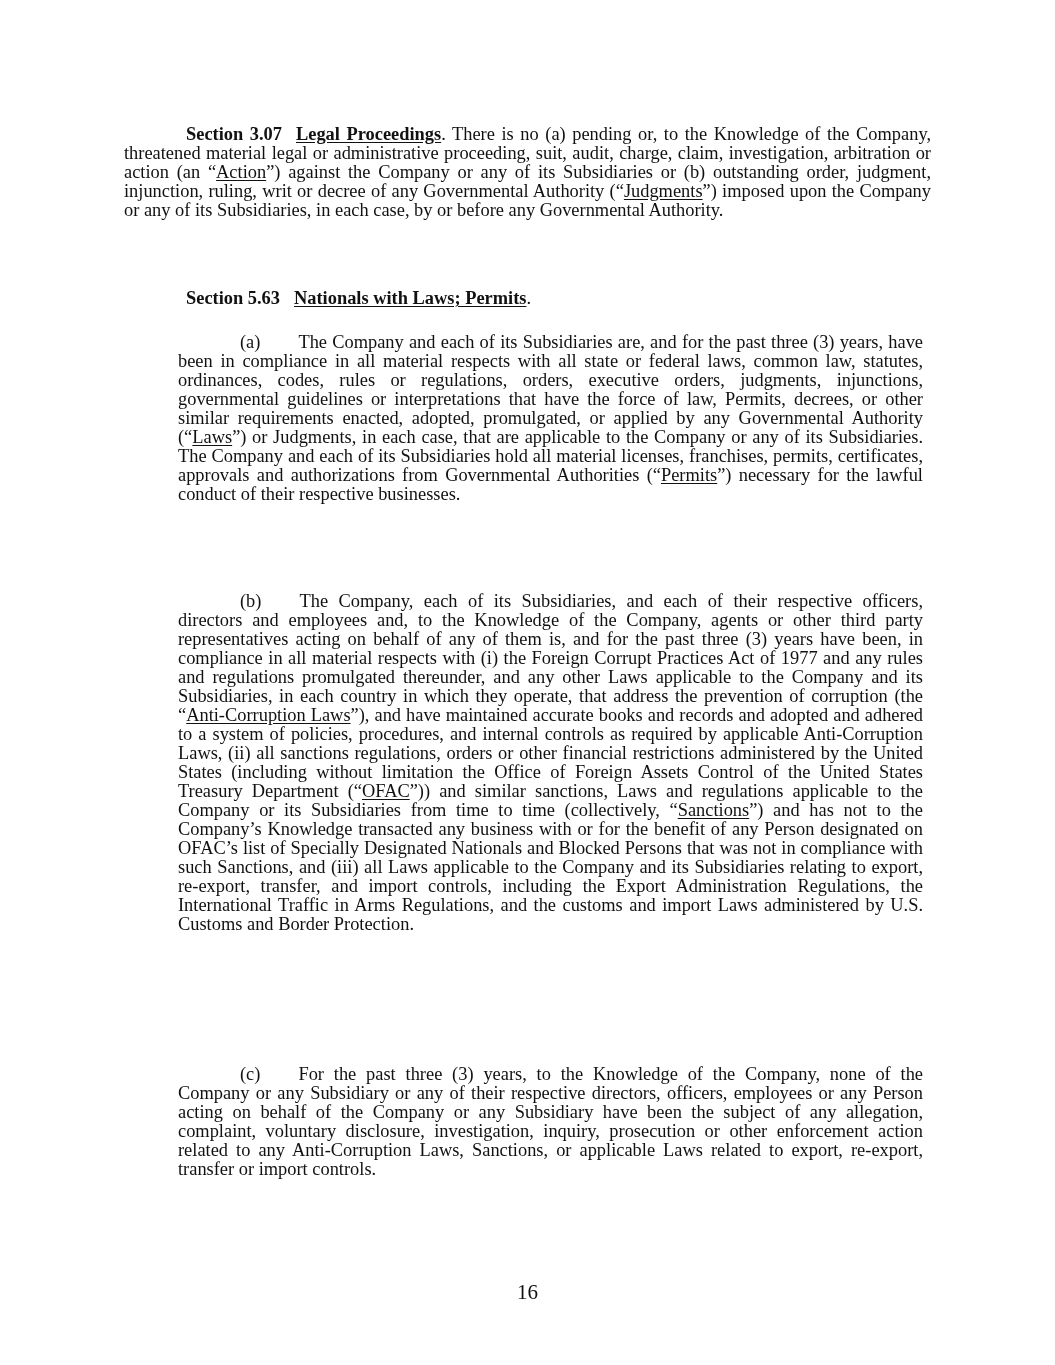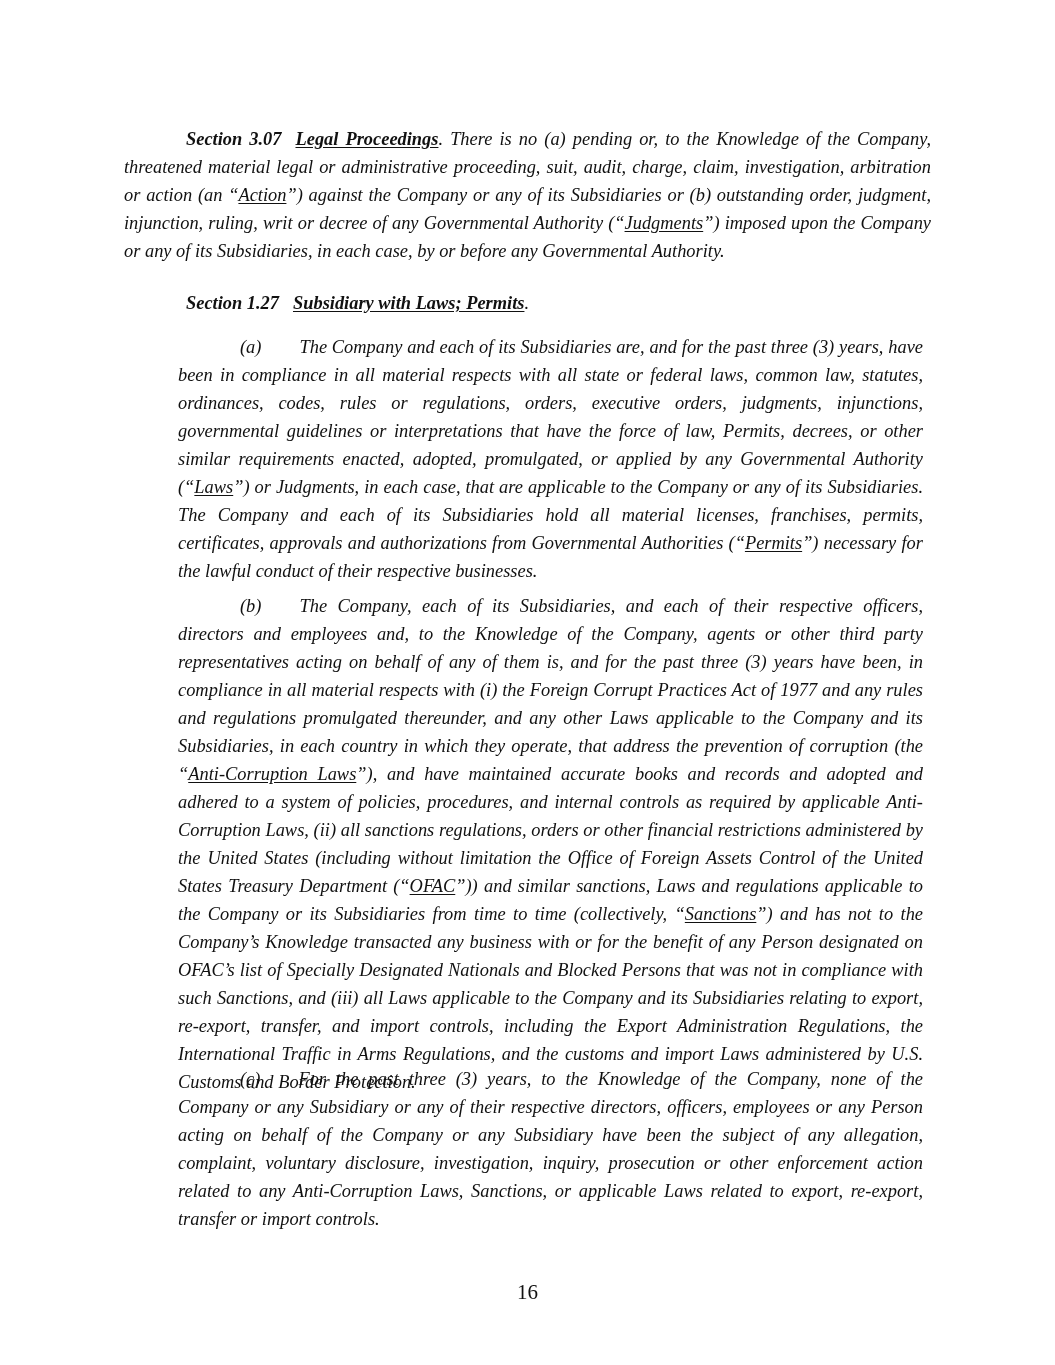--- a/index.html
+++ b/index.html
@@ -18,24 +18,23 @@
     .page {
       position: absolute;
       left: 0;
       top: 0;
       width: 1055px;
       height: 1365px;
     }
     .para {
       position: absolute;
       font-size: 18.4px;
-      line-height: 28px;
+      line-height: 19px;
       text-align: justify;
       margin: 0;
-      font-style: italic;
     }
     .sec307 {
       left: 124px;
       top: 125px;
       width: 807px;
       text-indent: 62px;
     }
     .sec308-head {
       left: 186px;
       top: 289px;
@@ -64,21 +63,21 @@
       line-height: 24px;
     }
   </style>
 </head>
 <body>
 
 <div class="page">
 
   <p class="para sec307"><span class="b">Section 3.07</span><span class="gap"></span><span class="b u">Legal Proceedings</span><span>.</span><span>  There is no (a) pending or, to the Knowledge of the Company, threatened material legal or administrative proceeding, suit, audit, charge, claim, investigation, arbitration or action (an “</span><span class="u">Action</span><span>”) against the Company or any of its Subsidiaries or (b) outstanding order, judgment, injunction, ruling, writ or decree of any Governmental Authority (“</span><span class="u">Judgments</span><span>”) imposed upon the Company or any of its Subsidiaries, in each case, by or before any Governmental Authority.</span></p>
 
-  <p class="para sec308-head"><span class="b">Section 1.27</span><span class="gap"></span><span class="b u">Subsidiary with Laws; Permits</span><span>.</span></p>
+  <p class="para sec308-head"><span class="b">Section 5.63</span><span class="gap"></span><span class="b u">Nationals with Laws; Permits</span><span>.</span></p>
 
   <p class="para sub sub-a"><span>(a)</span><span class="tab"></span><span>The Company and each of its Subsidiaries are, and for the past three (3) years, have been in compliance in all material respects with all state or federal laws, common law, statutes, ordinances, codes, rules or regulations, orders, executive orders, judgments, injunctions, governmental guidelines or interpretations that have the force of law, Permits, decrees, or other similar requirements enacted, adopted, promulgated, or applied by any Governmental Authority (“</span><span class="u">Laws</span><span>”) or Judgments, in each case, that are applicable to the Company or any of its Subsidiaries. The Company and each of its Subsidiaries hold all material licenses, franchises, permits, certificates, approvals and authorizations from Governmental Authorities (“</span><span class="u">Permits</span><span>”) necessary for the lawful conduct of their respective businesses.</span></p>
 
   <p class="para sub sub-b"><span>(b)</span><span class="tab"></span><span>The Company, each of its Subsidiaries, and each of their respective officers, directors and employees and, to the Knowledge of the Company, agents or other third party representatives acting on behalf of any of them is, and for the past three (3) years have been, in compliance in all material respects with (i) the Foreign Corrupt Practices Act of 1977 and any rules and regulations promulgated thereunder, and any other Laws applicable to the Company and its Subsidiaries, in each country in which they operate, that address the prevention of corruption (the “</span><span class="u">Anti-Corruption Laws</span><span>”), and have maintained accurate books and records and adopted and adhered to a system of policies, procedures, and internal controls as required by applicable Anti-Corruption Laws, (ii) all sanctions regulations, orders or other financial restrictions administered by the United States (including without limitation the Office of Foreign Assets Control of the United States Treasury Department (“</span><span class="u">OFAC</span><span>”)) and similar sanctions, Laws and regulations applicable to the Company or its Subsidiaries from time to time (collectively, “</span><span class="u">Sanctions</span><span>”) and has not to the Company’s Knowledge transacted any business with or for the benefit of any Person designated on OFAC’s list of Specially Designated Nationals and Blocked Persons that was not in compliance with such Sanctions, and (iii) all Laws applicable to the Company and its Subsidiaries relating to export, re-export, transfer, and import controls, including the Export Administration Regulations, the International Traffic in Arms Regulations, and the customs and import Laws administered by U.S. Customs and Border Protection.</span></p>
 
   <p class="para sub sub-c"><span>(c)</span><span class="tab"></span><span>For the past three (3) years, to the Knowledge of the Company, none of the Company or any Subsidiary or any of their respective directors, officers, employees or any Person acting on behalf of the Company or any Subsidiary have been the subject of any allegation, complaint, voluntary disclosure, investigation, inquiry, prosecution or other enforcement action related to any Anti-Corruption Laws, Sanctions, or applicable Laws related to export, re-export, transfer or import controls.</span></p>
 
   <div class="page-number">16</div>
 
 </div>

